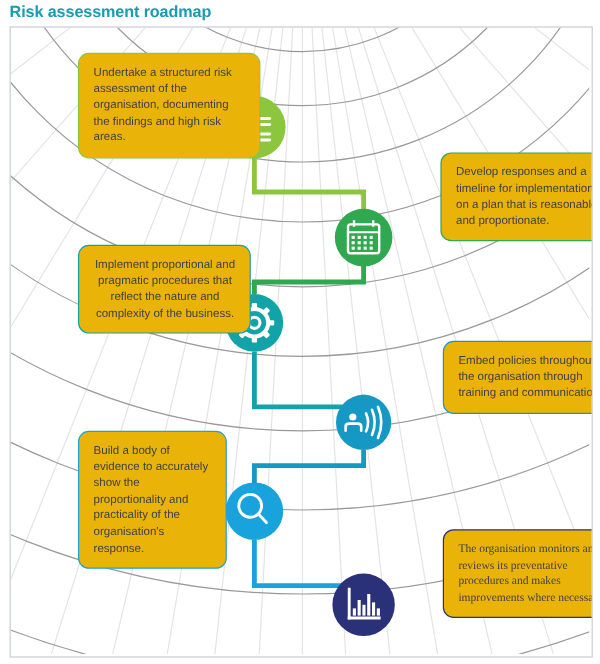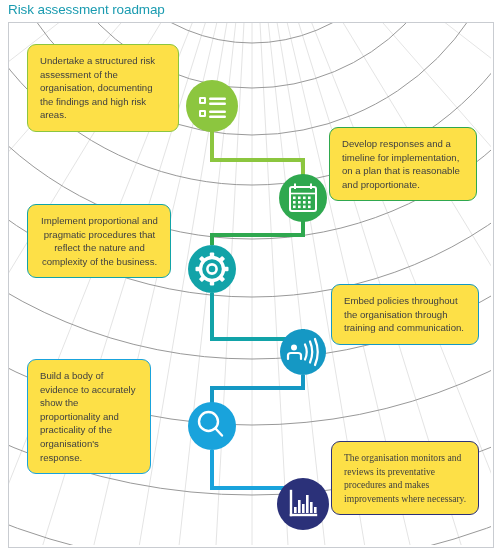--- a/index.html
+++ b/index.html
@@ -4,43 +4,44 @@
 <style>
   html,body{margin:0;padding:0;}
   body{
     width:500px;height:553px;
     background:#ffffff;
     font-family:"Liberation Sans", sans-serif;
     overflow:hidden;
   }
   #page-title{
     position:absolute;left:8px;top:2px;
-    font-size:13.5px;font-weight:normal;
+    font-size:13.5px;font-weight:bold;
     color:#1a9bb0;
     letter-spacing:-0.1px;
   }
   #diagram-frame{
     position:absolute;left:8px;top:22px;
     width:484px;height:524px;
     border:1px solid #c9ccd1;
     background:#ffffff;
     overflow:hidden;
   }
   #bg-pattern{position:absolute;left:0;top:0;width:482px;height:522px;}
   #overlay{position:absolute;left:0;top:0;width:482px;height:522px;}
   .callout{
     position:absolute;
     box-sizing:border-box;
-    background:#fde047;
+    background:#eab308;
     border-radius:9px;
     border:1.6px solid #888;
     padding:9px 11px 9px 12px;
     color:#414141;
     font-size:9.6px;
     line-height:1.42;
+    margin-left:38px;
   }
   .callout span{display:block;}
 </style>
 </head>
 <body>
 
 <div id="page-title">Risk assessment roadmap</div>
 
 <div id="diagram-frame">
 

